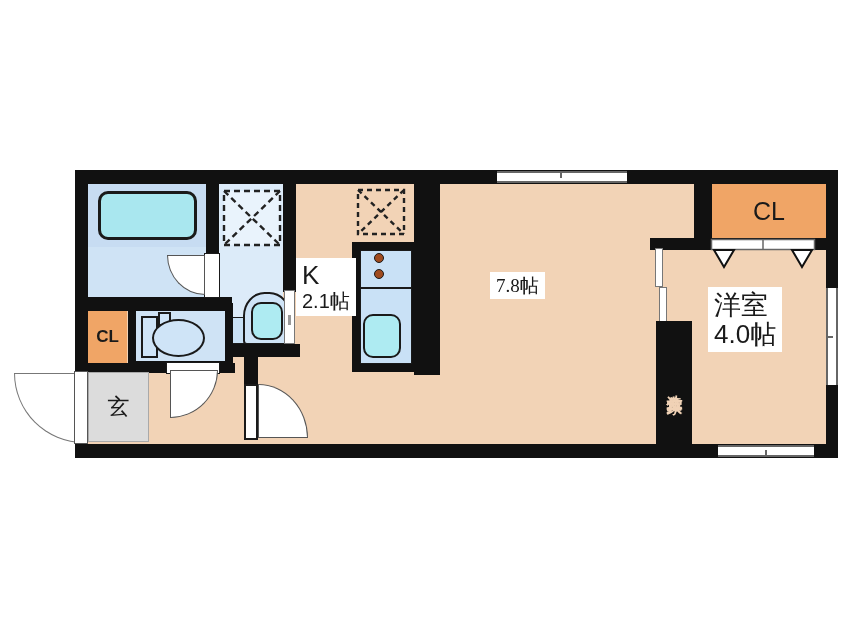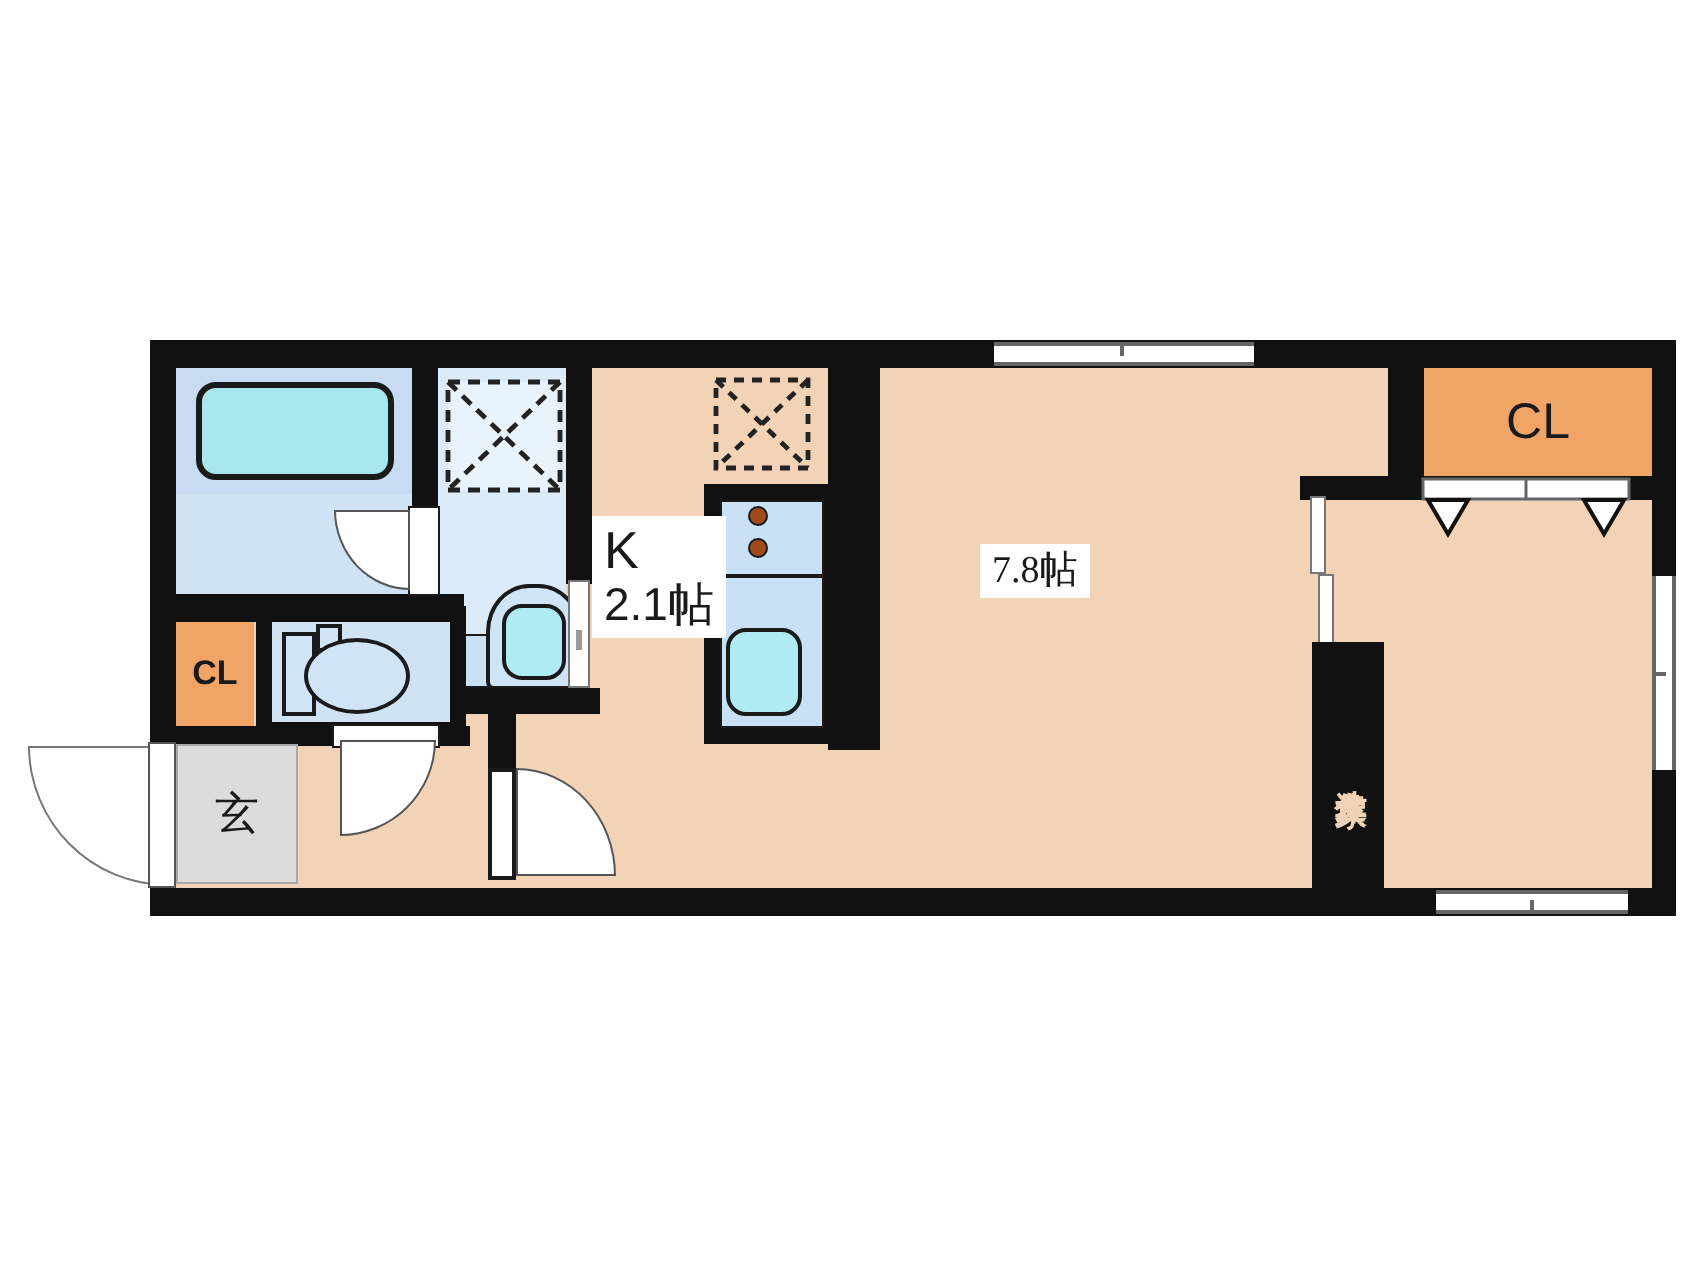--- a/index.html
+++ b/index.html
@@ -126,19 +126,23 @@
 
   <div class="abs window" style="left:497px;top:171px;width:130px;height:12px;"></div>
   <div class="abs" style="left:560px;top:171px;width:2px;height:7px;background:#666;"></div>
   <div class="abs windowV" style="left:826px;top:288px;width:12px;height:97px;"></div>
   <div class="abs" style="left:826px;top:336px;width:7px;height:2px;background:#666;"></div>
   <div class="abs window" style="left:718px;top:445px;width:96px;height:12px;"></div>
   <div class="abs" style="left:765px;top:450px;width:2px;height:7px;background:#666;"></div>
 
   <div class="abs labelbox" style="left:296px;top:258px;">
     <div style="font-size:26px;">K</div>
-    <div style="font-size:23px;">2.1帖</div>
+    <div style="font-size:20px;">2.1帖</div>
   </div>
   <div class="abs labelbox" style="left:490px;top:272px;">
     <div style="font-size:19px;font-family:Liberation Serif, serif;">7.8帖</div>
+  </div>
+  <div class="abs labelbox" style="left:708px;top:287px;">
+    <div style="font-size:27px;">洋室</div>
+    <div style="font-size:26px;">4.0帖</div>
   </div>
 
 </div>
 
 </body></html>

